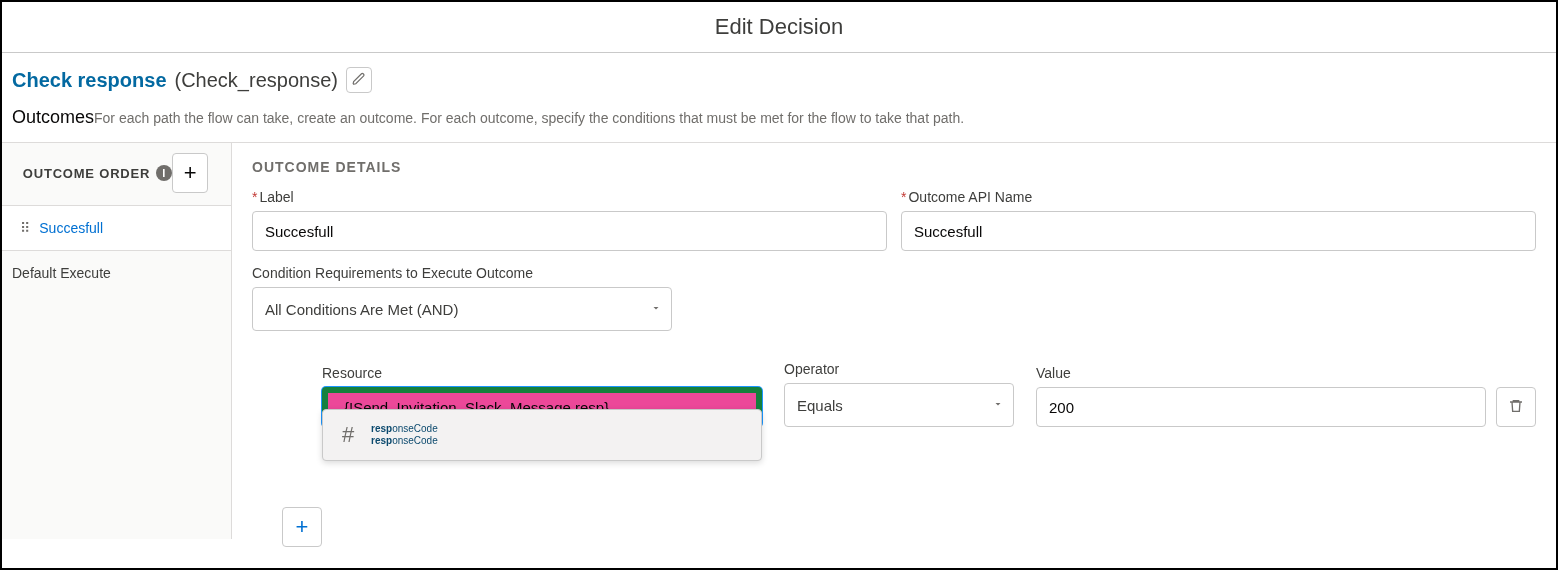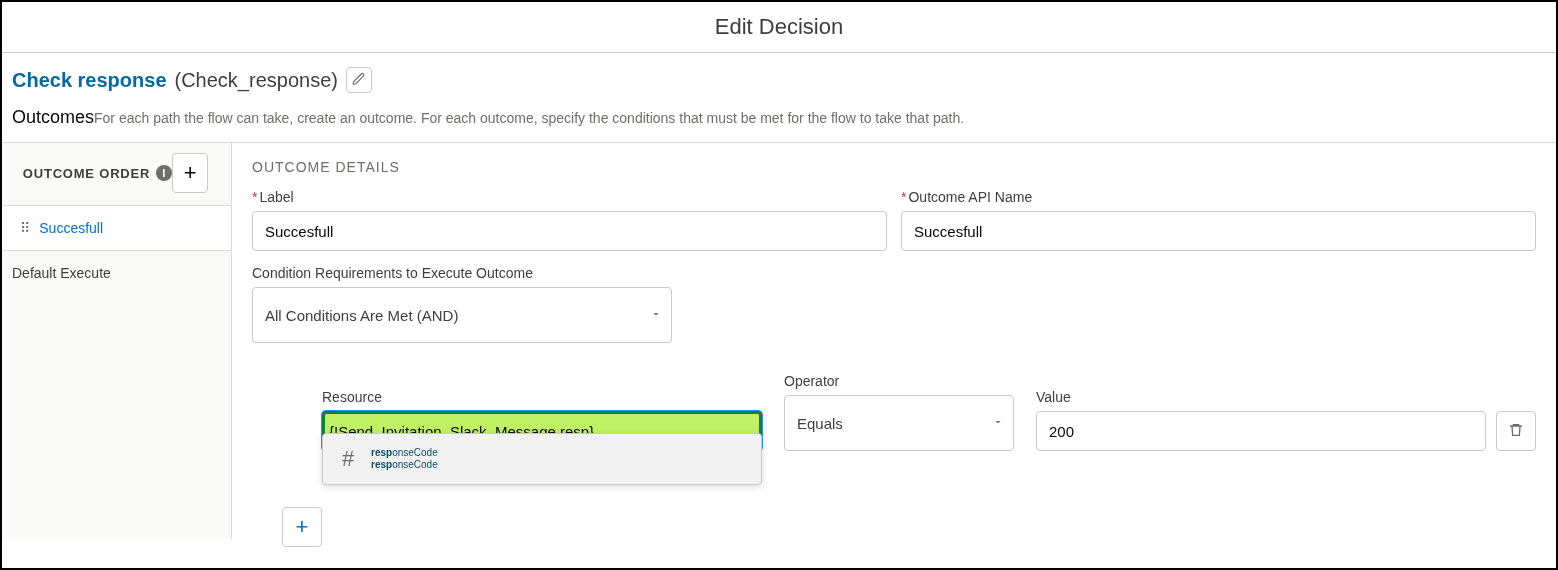--- a/index.html
+++ b/index.html
@@ -114,21 +114,21 @@
     cursor: pointer;
   }
   .details-panel {
     flex: 1;
     padding: 16px 20px 0 20px;
   }
   .details-title {
     font-size: 14px;
     letter-spacing: 1px;
     color: #706e6b;
-    font-weight: 400;
+    font-weight: 700;
     margin-bottom: 14px;
   }
   .two-col {
     display: flex; gap: 14px; margin-bottom: 14px;
   }
   .field { flex:1; display:flex; flex-direction:column; gap:6px; }
   .field-label { font-size: 14px; color:#3e3e3c; }
   .req { color:#c23934; margin-right:2px; }
   .text-input {
     height: 40px;
@@ -137,21 +137,21 @@
     padding: 0 12px;
     font-size: 15px;
     color:#080707;
     background:#fff;
   }
   .select-wrap {
     position: relative;
     width: 420px;
   }
   .select-input {
-    height: 56px;
+    height: 44px;
     border: 1px solid #c9c9c9;
     border-radius: 4px;
     padding: 0 36px 0 12px;
     font-size: 15px;
     background:#fff;
     display:flex;align-items:center;
     cursor:pointer;
   }
   .chevron {
     position:absolute; right:10px; top:50%; transform:translateY(-50%);
@@ -168,27 +168,27 @@
     display:flex;align-items:center;justify-content:center;
     color:#0070d2; font-size:22px; background:#fff;
     cursor:pointer;
     position: relative;
     top: 0px;
   }
   .cond-field { display:flex; flex-direction:column; gap:6px;margin-left:12px; }
   .resource-wrap { width: 440px; position: relative; }
   .resource-input {
     height: 40px;
-    border: 3px solid #15803d;
+    border: 6px solid #15803d;
     box-shadow: 0 0 0 1px #1b96ff;
     border-radius: 4px;
-    padding: 0 4px;
+    padding: 0 16px;
     font-size: 15px;
     color:#080707;
-    background:#bef264;
+    background:#ec4899;
   }
   .underline-err {
     text-decoration: underline;
     text-decoration-style: dotted;
     text-decoration-color: #c23934;
   }
   .operator-wrap { width: 230px; position:relative; }
   .value-wrap { width: 450px; }
   .delete-btn {
     width: 40px; height:40px; border:1px solid #c9c9c9; border-radius:4px;

